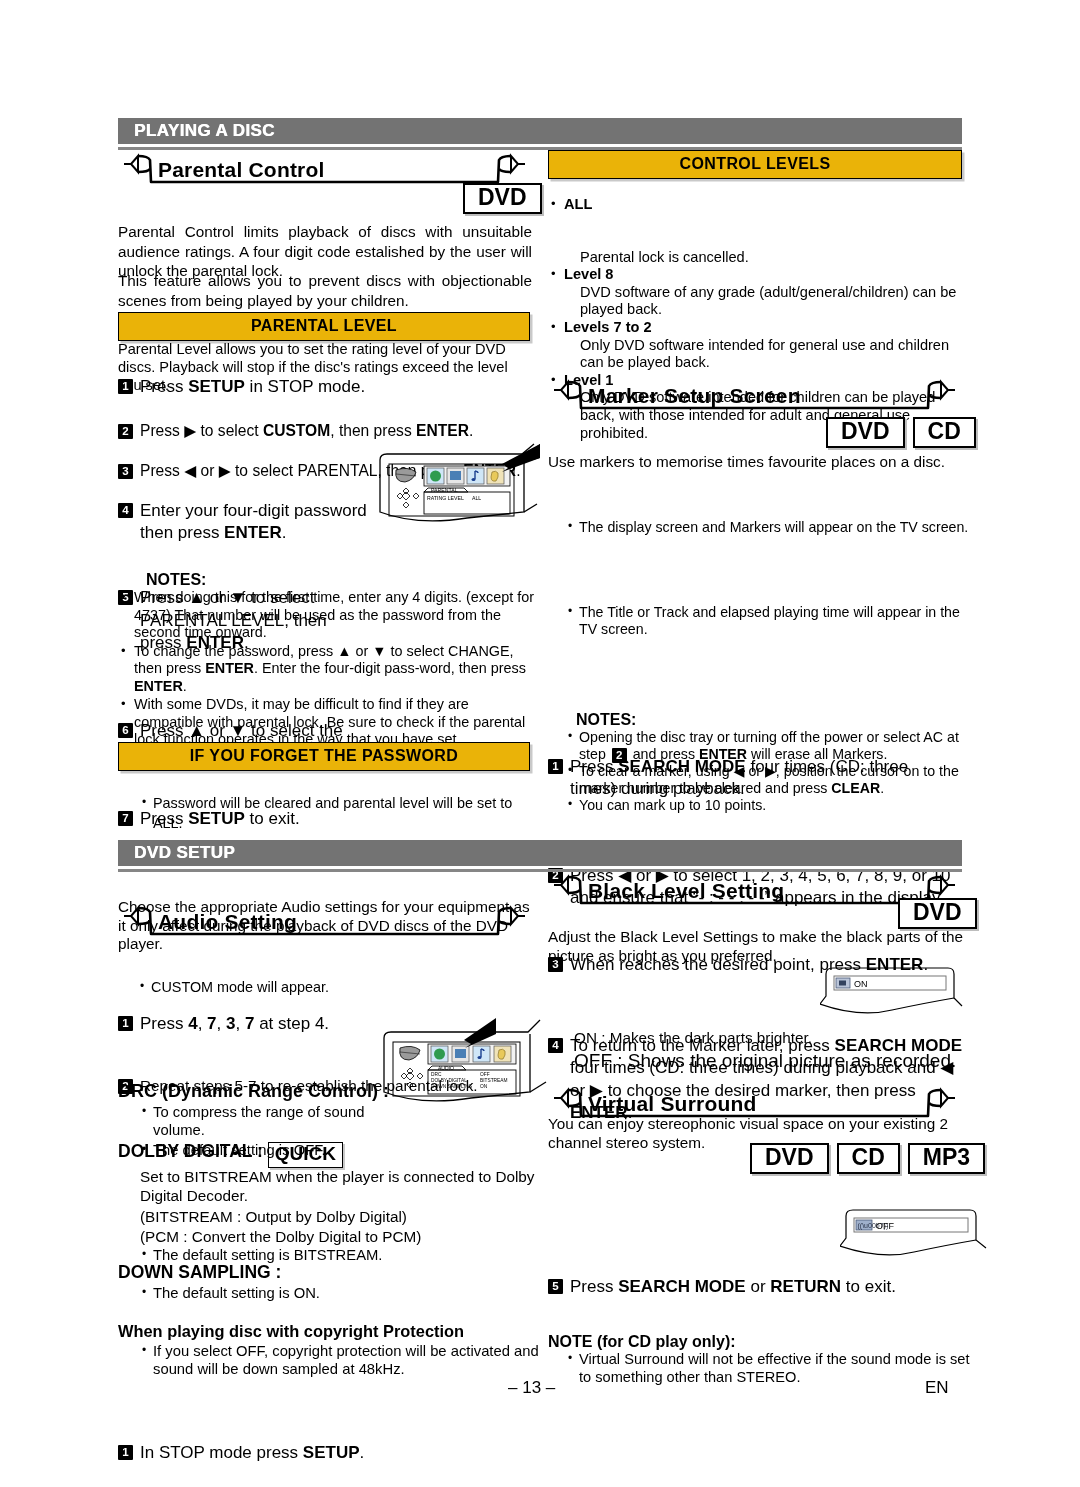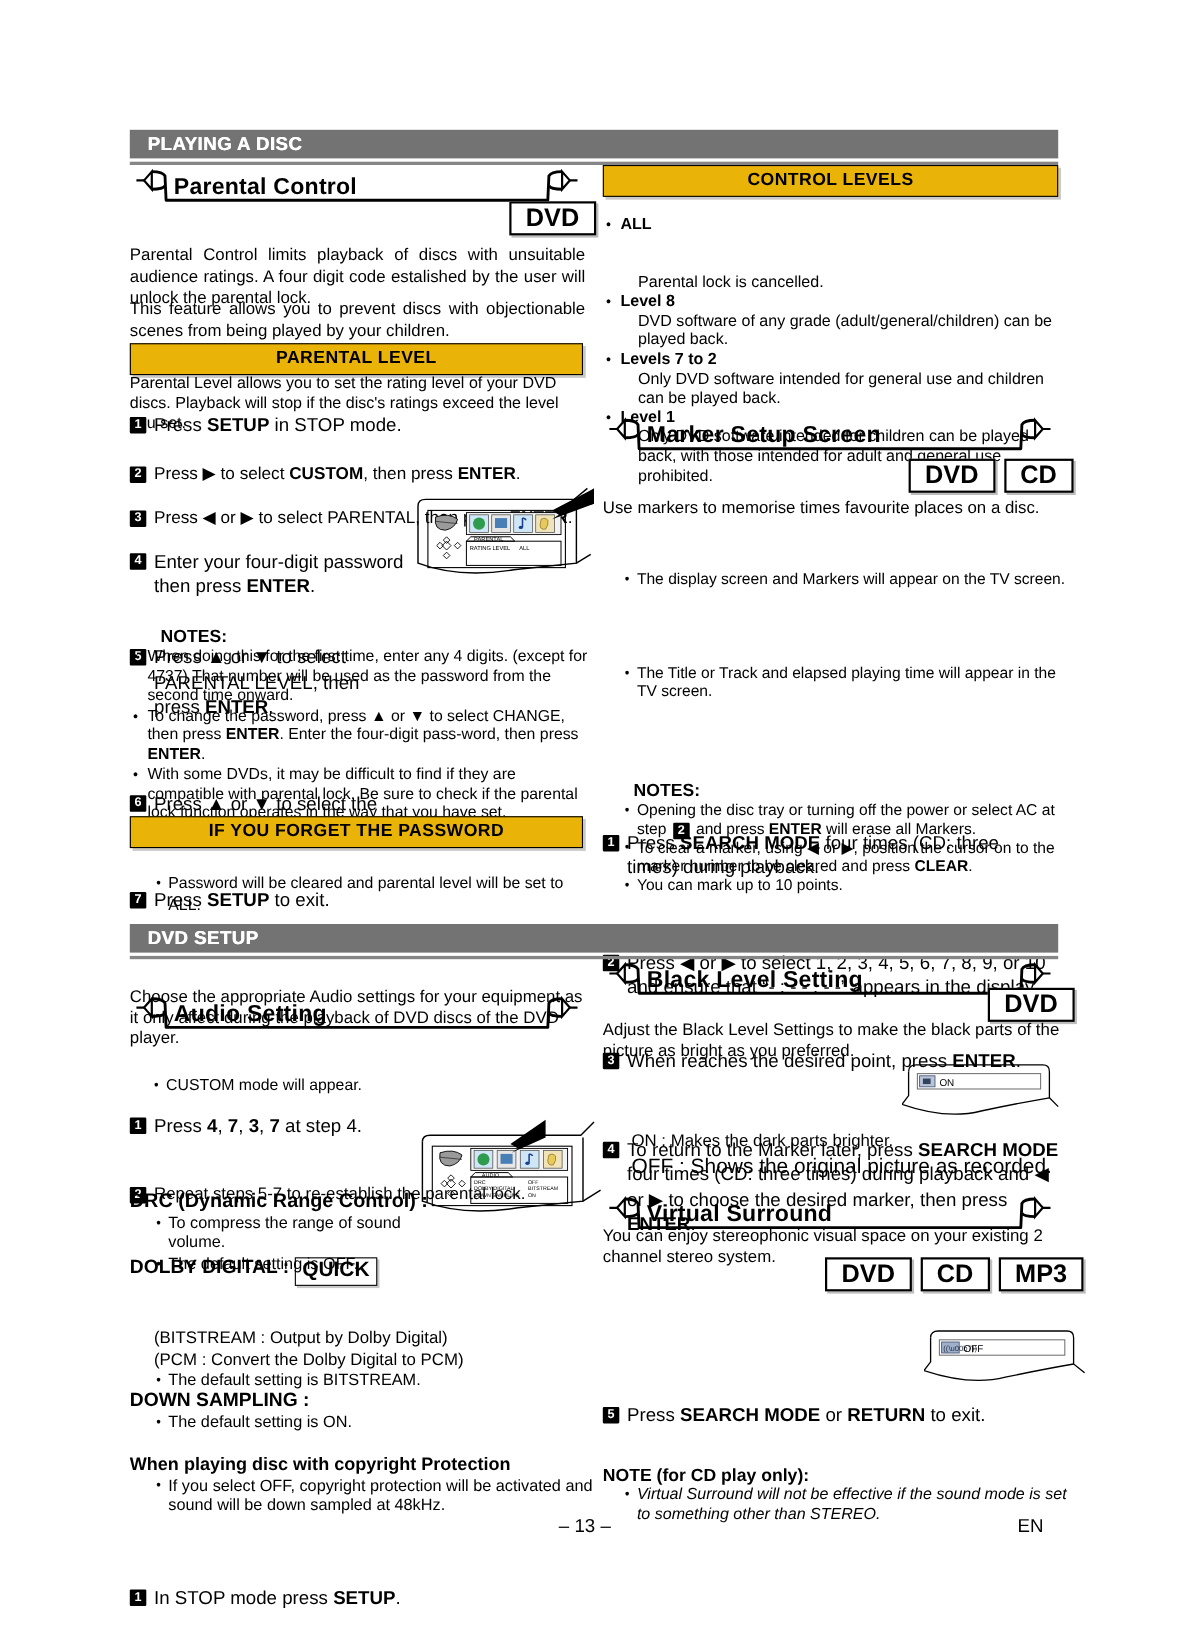--- a/index.html
+++ b/index.html
@@ -386,20 +386,21 @@
 
   <div class="txt" style="left:118px; top:1082px; font-weight:bold; font-size:18px;">DRC (Dynamic Range Control) :</div>
   <ul class="bul dot txt" style="left:140px; top:1104px; width:250px; font-size:14.8px; line-height:17.5px;">
     <li>To compress the range of sound volume.</li>
     <li style="margin-top:3px;">The default setting is OFF.</li>
   </ul>
 
   <div class="txt" style="left:118px; top:1142px; font-weight:bold; font-size:17.5px;">
     <span>DOLBY DIGITAL : </span><span class="quickbox">QUICK</span>
   </div>
+  <div class="txt" style="left:140px; top:1168px; width:398px; font-size:15.3px; line-height:18.6px;">Set to BITSTREAM when the player is connected to Dolby Digital Decoder.</div>
   <div class="txt" style="left:140px; top:1207px; width:398px; font-size:15.3px;">(BITSTREAM : Output by Dolby Digital)</div>
   <div class="txt" style="left:140px; top:1227px; width:398px; font-size:15.3px;">(PCM : Convert the Dolby Digital to PCM)</div>
   <ul class="bul dot txt" style="left:140px; top:1246px; width:398px; font-size:14.8px;">
     <li>The default setting is BITSTREAM.</li>
   </ul>
 
   <div class="txt" style="left:118px; top:1263px; font-weight:bold; font-size:17.5px;">DOWN SAMPLING :</div>
   <ul class="bul dot txt" style="left:140px; top:1285px; width:398px; font-size:14.8px; line-height:17.8px;">
     <li>The default setting is ON.</li>
   </ul>
@@ -468,20 +469,20 @@
       <path d="M6 12 Q6 6 13 6 L130 6 Q136 6 136 12 L136 36 L146 44" fill="none" stroke="#000" stroke-width="1.2"></path>
       <path d="M6 12 L6 34 L0 42 Q42 56 74 48 Q107 41 136 36" fill="none" stroke="#000" stroke-width="1.2"></path>
       <rect x="14" y="14" width="114" height="14" fill="#fff" stroke="#777" stroke-width="1"></rect>
       <rect x="16" y="16" width="16" height="10" fill="#9fb0cc" stroke="#4a5a78" stroke-width="0.8"></rect>
       <text x="17.5" y="24" font-family="Liberation Sans, sans-serif" font-size="7" fill="#2a3348">((\u00b7))</text>
       <text x="36" y="25" font-family="Liberation Sans, sans-serif" font-size="9" fill="#000">OFF</text>
     </svg>
   </div>
 
   <div class="txt" style="left:548px; top:1332px; font-weight:bold; font-size:16px;">NOTE (for CD play only):</div>
-  <ul class="bul dot txt" style="left:566px; top:1351px; width:404px; font-size:14.6px; line-height:17.5px;font-style:italic;">
+  <ul class="bul dot txt" style="left:566px; top:1351px; width:404px; font-size:14.6px; line-height:17.5px;">
     <li>Virtual Surround will not be effective if the sound mode is set to something other than STEREO.</li>
   </ul>
 
   <div class="pagenum" style="left:508px; top:1378px;">– 13 –</div>
   <div class="en" style="left:925px; top:1378px;">EN</div>
 
 </div>
 
 </body></html>

